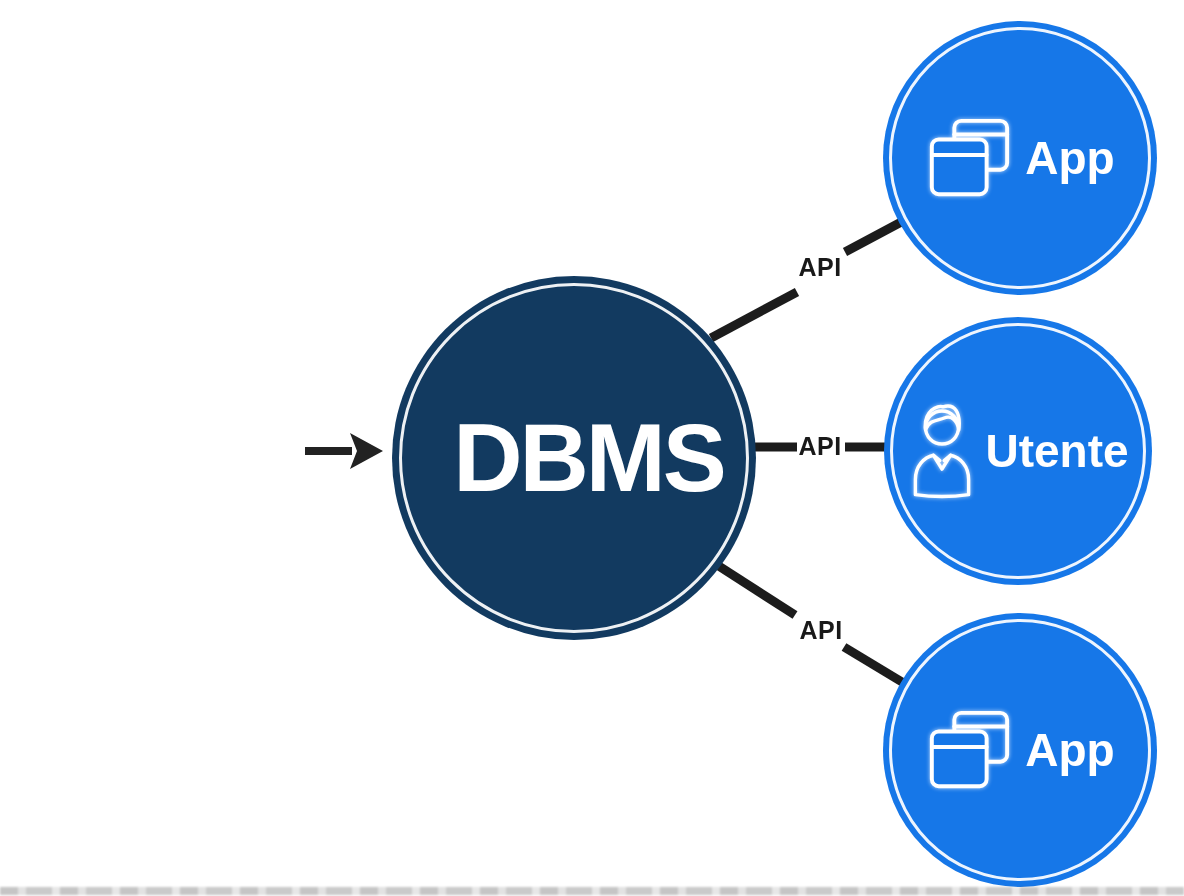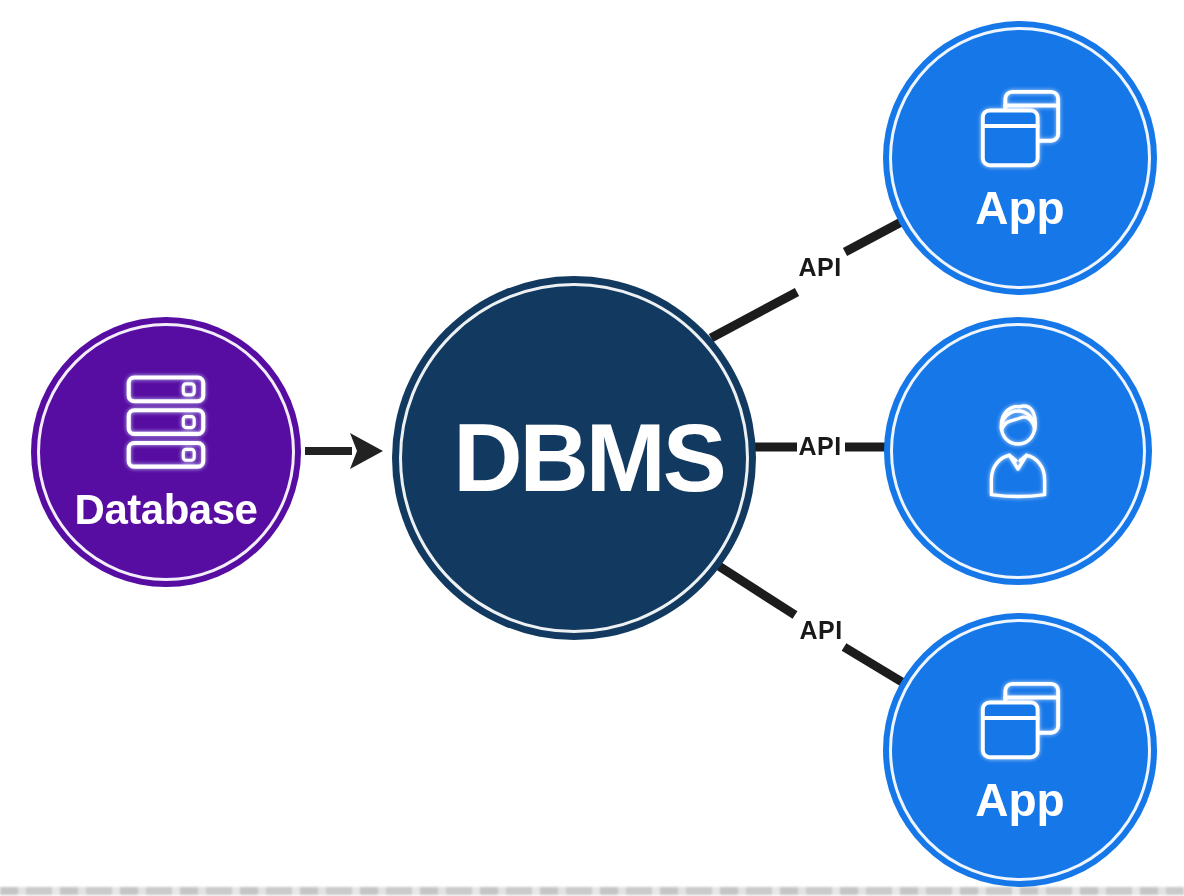--- a/index.html
+++ b/index.html
@@ -7,21 +7,21 @@
     position:relative;width:1184px;height:896px;background:#ffffff;overflow:hidden;
     font-family:"Liberation Sans",sans-serif;
   }
   svg.connectors{position:absolute;left:0;top:0;width:1184px;height:896px;}
   .connector{stroke:#1c1c1c;stroke-width:9;stroke-linecap:butt;}
   .arrow-shaft{stroke:#222222;stroke-width:8;}
   .arrow-head{fill:#222222;}
 
   .node{
     position:absolute;border-radius:50%;
-    display:flex;flex-direction:column;align-items:center;justify-content:center;
+    display:flex;flex-direction:row;align-items:center;justify-content:center;
   }
   .node .ring{
     position:absolute;inset:6px;border:3px solid rgba(255,255,255,.93);
     border-radius:50%;pointer-events:none;
   }
   .node svg.icon{filter:drop-shadow(0 0 2px rgba(210,230,255,.85));}
   .label{color:#ffffff;font-weight:bold;line-height:1;position:relative;}
 
   #node-database{left:31px;top:317px;width:270px;height:270px;gap:16px;}
   #node-database .label{font-size:42px;letter-spacing:-0.5px;}
@@ -68,32 +68,20 @@
     <g>
       <line class="connector" x1="753" y1="447" x2="797" y2="447"></line>
       <line class="connector" x1="845" y1="447" x2="885" y2="447"></line>
     </g>
     <g>
       <line class="connector" x1="711" y1="561" x2="795" y2="615"></line>
       <line class="connector" x1="844" y1="647" x2="902" y2="682"></line>
     </g>
   </svg>
 
-  <div class="node" id="node-database" style="background-color: rgb(87, 12, 162);">
-    <div class="ring"></div>
-    <svg class="icon" width="92" height="100" viewBox="0 0 96 110" fill="none" stroke="#ffffff" stroke-linejoin="round" stroke-linecap="round">
-      <rect x="7" y="5" width="82" height="26" rx="6" stroke-width="4.5"></rect>
-      <rect x="67" y="12" width="12" height="12" rx="3" stroke-width="3.5"></rect>
-      <rect x="7" y="41" width="82" height="26" rx="6" stroke-width="4.5"></rect>
-      <rect x="67" y="48" width="12" height="12" rx="3" stroke-width="3.5"></rect>
-      <rect x="7" y="77" width="82" height="26" rx="6" stroke-width="4.5"></rect>
-      <rect x="67" y="84" width="12" height="12" rx="3" stroke-width="3.5"></rect>
-    </svg>
-    <div class="label">Database</div>
-  </div>
 
   <div class="node" id="node-dbms" style="background-color: rgb(18, 58, 96);">
     <div class="ring"></div>
     <div class="label">DBMS</div>
   </div>
 
   <div class="node" id="node-app-top" style="background-color: rgb(22, 119, 232);">
     <div class="ring"></div>
     <svg class="icon" width="88" height="88" viewBox="0 0 90 90" fill="none" stroke="#ffffff" stroke-linejoin="round" stroke-linecap="round">
       <rect x="30" y="7" width="54" height="50" rx="7" stroke-width="4"></rect>
@@ -106,20 +94,21 @@
 
   <div class="node" id="node-utente" style="background-color: rgb(22, 119, 232);">
     <div class="ring"></div>
     <svg class="icon" width="70" height="98" viewBox="0 0 64 92" fill="none" stroke="#ffffff" stroke-width="3.2" stroke-linejoin="round" stroke-linecap="round">
       <circle cx="32" cy="24" r="15.5"></circle>
       <path d="M 16.5,26 C 14.5,8 28,2.5 33,4.5 C 44,1 49.8,10 47.8,26 C 46,16 40,12.5 34,15 C 28,17.5 20,16.5 16.5,26 Z"></path>
       <path d="M 7,87 L 7,73 C 7,60 15,52 24,50 L 32,63 L 40,50 C 49,52 57,60 57,73 L 57,87 Q 32,90.5 7,87 Z"></path>
       <path d="M 24,50 L 30,55"></path>
       <path d="M 40,50 L 34,55"></path>
     </svg>
+    <div class="label">Utente</div>
   </div>
 
   <div class="node" id="node-app-bottom" style="background-color: rgb(22, 119, 232);">
     <div class="ring"></div>
     <svg class="icon" width="88" height="88" viewBox="0 0 90 90" fill="none" stroke="#ffffff" stroke-linejoin="round" stroke-linecap="round">
       <rect x="30" y="7" width="54" height="50" rx="7" stroke-width="4"></rect>
       <line x1="30" y1="21" x2="84" y2="21" stroke-width="4"></line>
       <rect x="7" y="26" width="56" height="56" rx="7" stroke-width="4" fill="#1677e8"></rect>
       <line x1="7" y1="42" x2="63" y2="42" stroke-width="4"></line>
     </svg>

